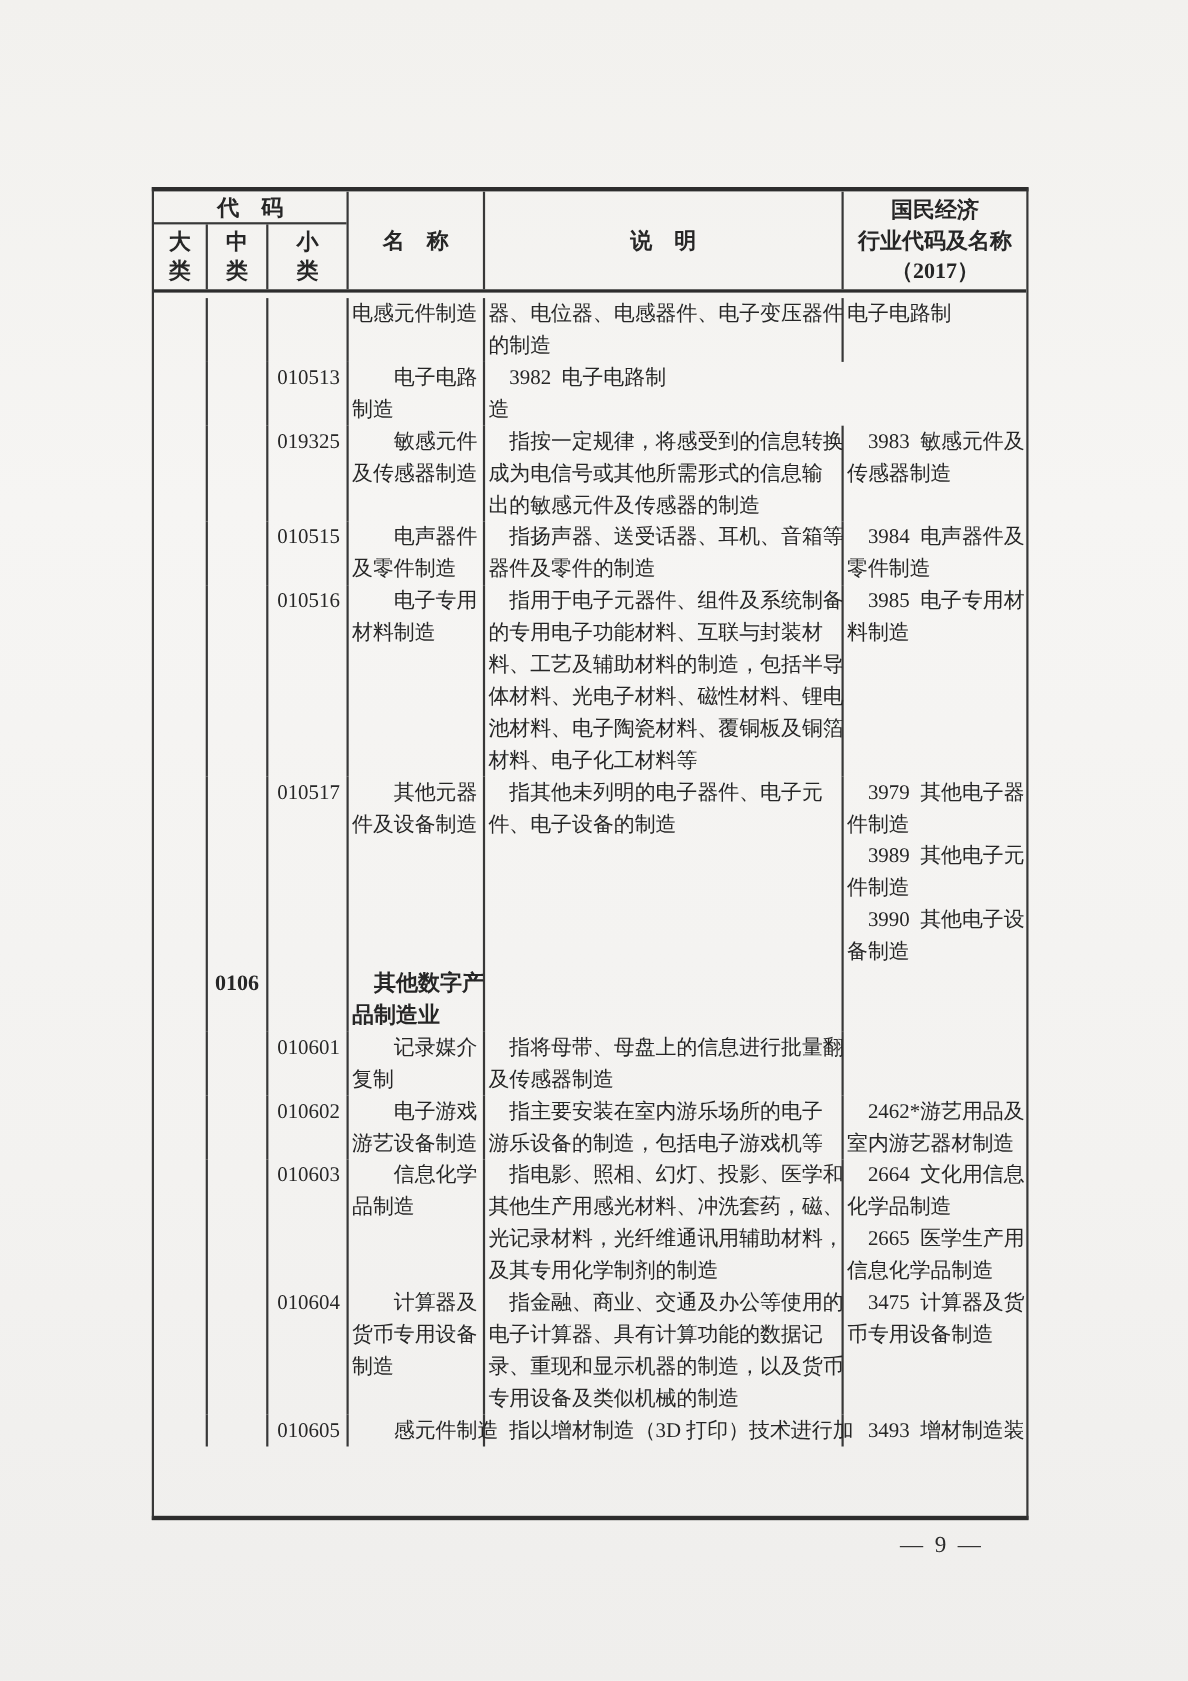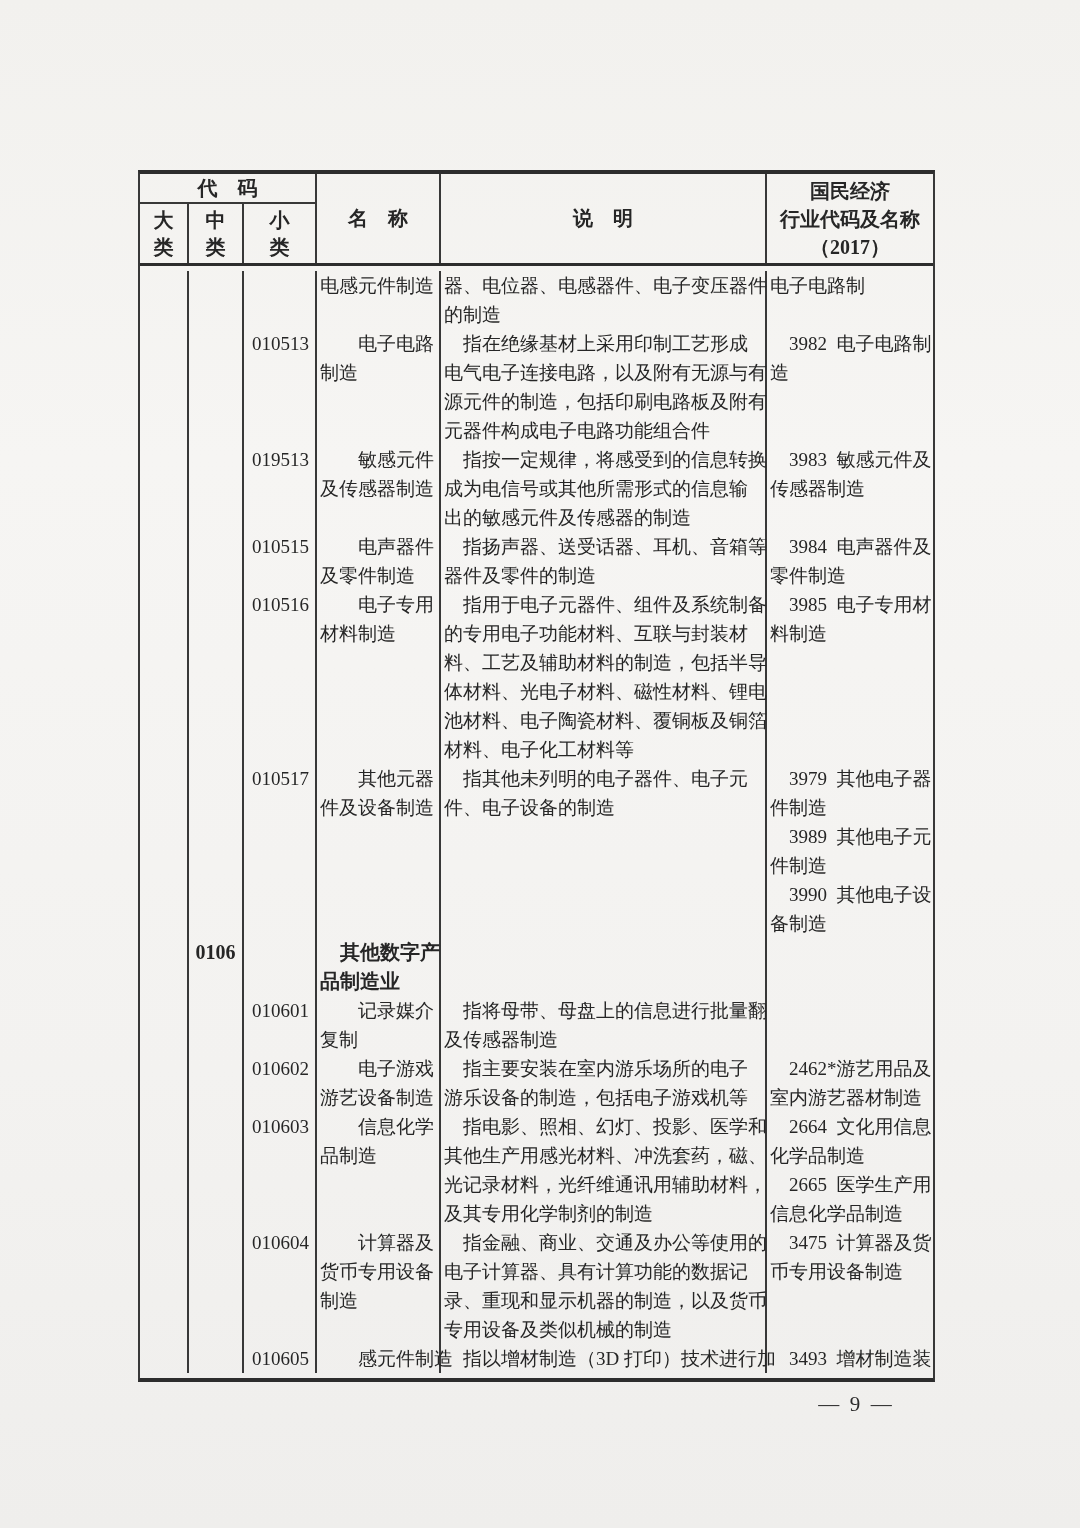--- a/index.html
+++ b/index.html
@@ -120,32 +120,28 @@
 的制造</div>
     <div class="cell c-ind">电子电路制</div>
   </div>
 
   <div class="row">
     <div class="cell c-major"></div>
     <div class="cell c-mid"></div>
     <div class="cell c-minor">010513</div>
     <div class="cell c-name">　　电子电路
 制造</div>
-    <div class="cell c-desc">　指在绝缘基材上采用印制工艺形成
-电气电子连接电路，以及附有无源与有
-源元件的制造，包括印刷电路板及附有
-元器件构成电子电路功能组合件</div>
     <div class="cell c-ind">　3982  电子电路制
 造</div>
   </div>
 
   <div class="row">
     <div class="cell c-major"></div>
     <div class="cell c-mid"></div>
-    <div class="cell c-minor">019513</div>
+    <div class="cell c-minor">019325</div>
     <div class="cell c-name">　　敏感元件
 及传感器制造</div>
     <div class="cell c-desc">　指按一定规律，将感受到的信息转换
 成为电信号或其他所需形式的信息输
 出的敏感元件及传感器的制造</div>
     <div class="cell c-ind">　3983  敏感元件及
 传感器制造</div>
   </div>
 
   <div class="row">

